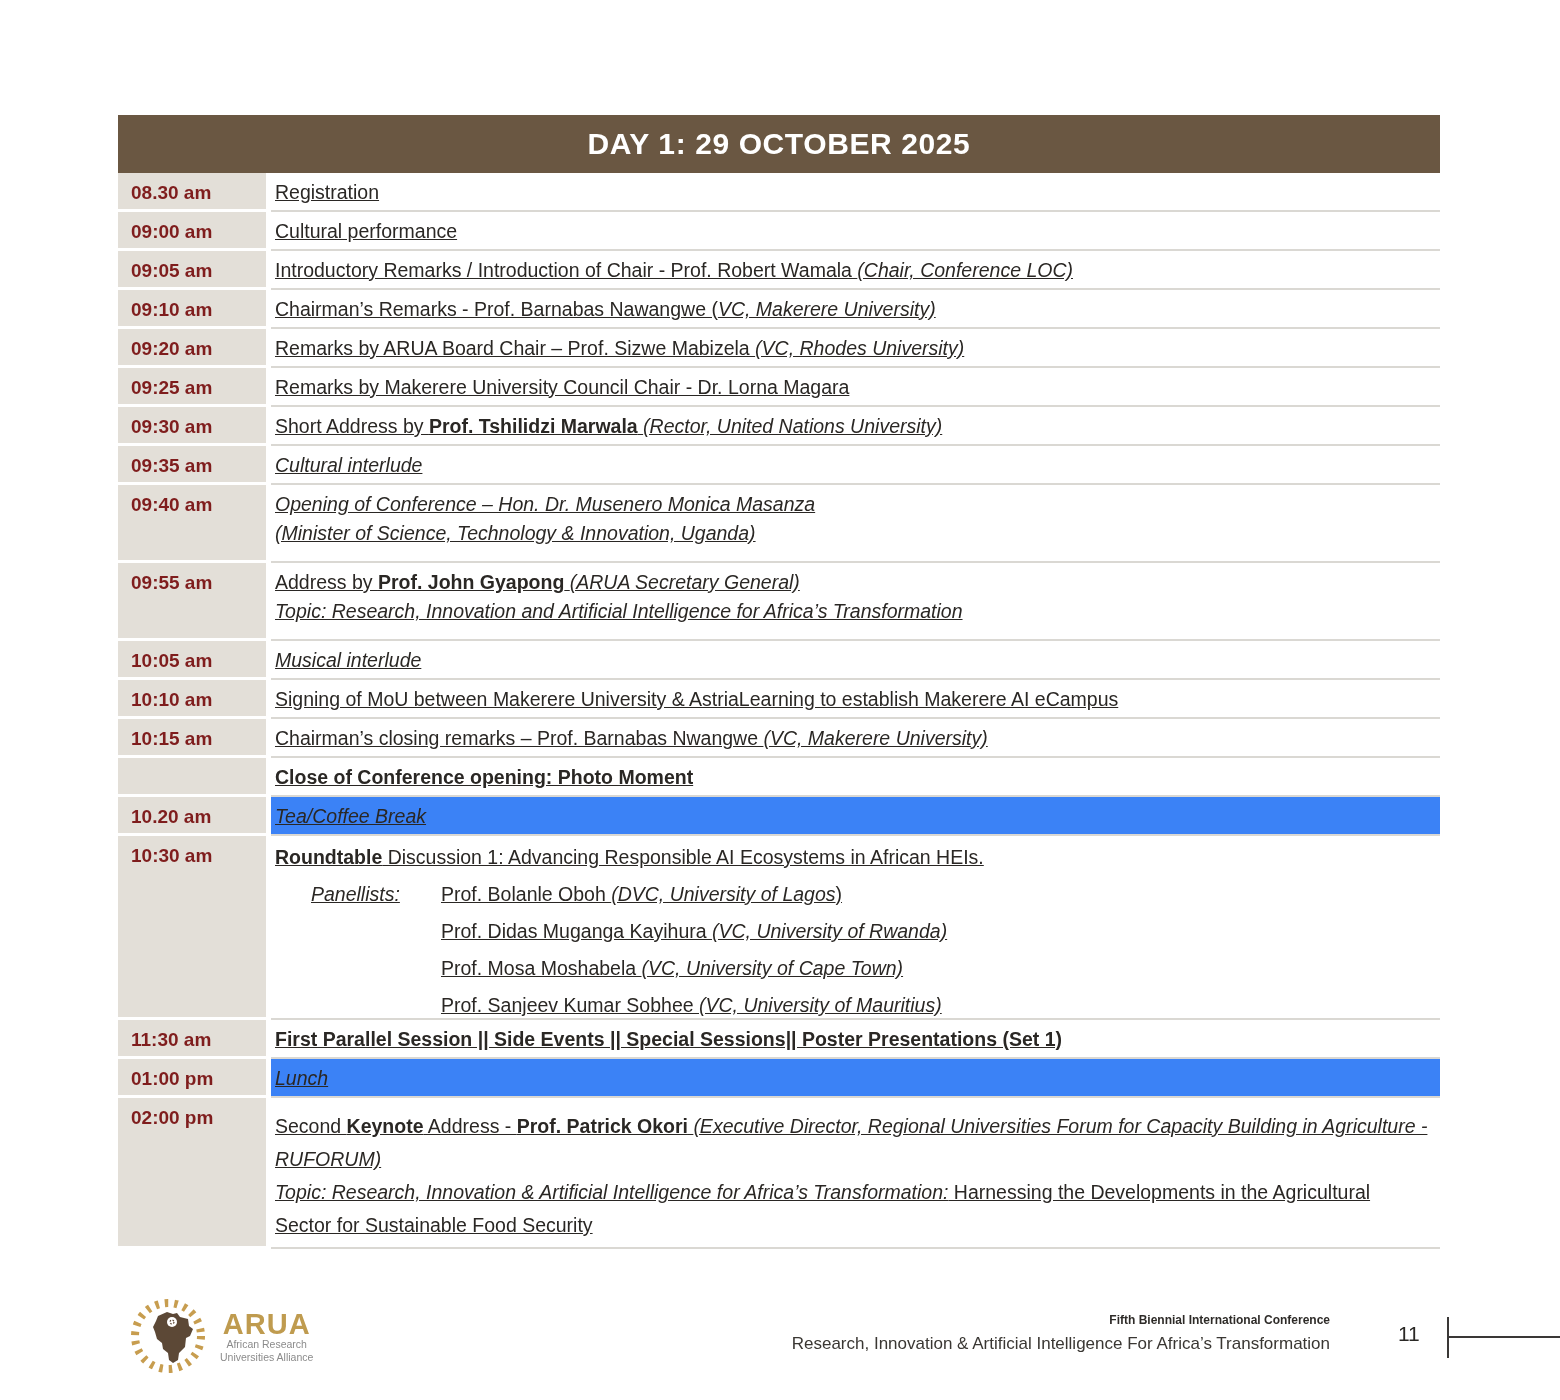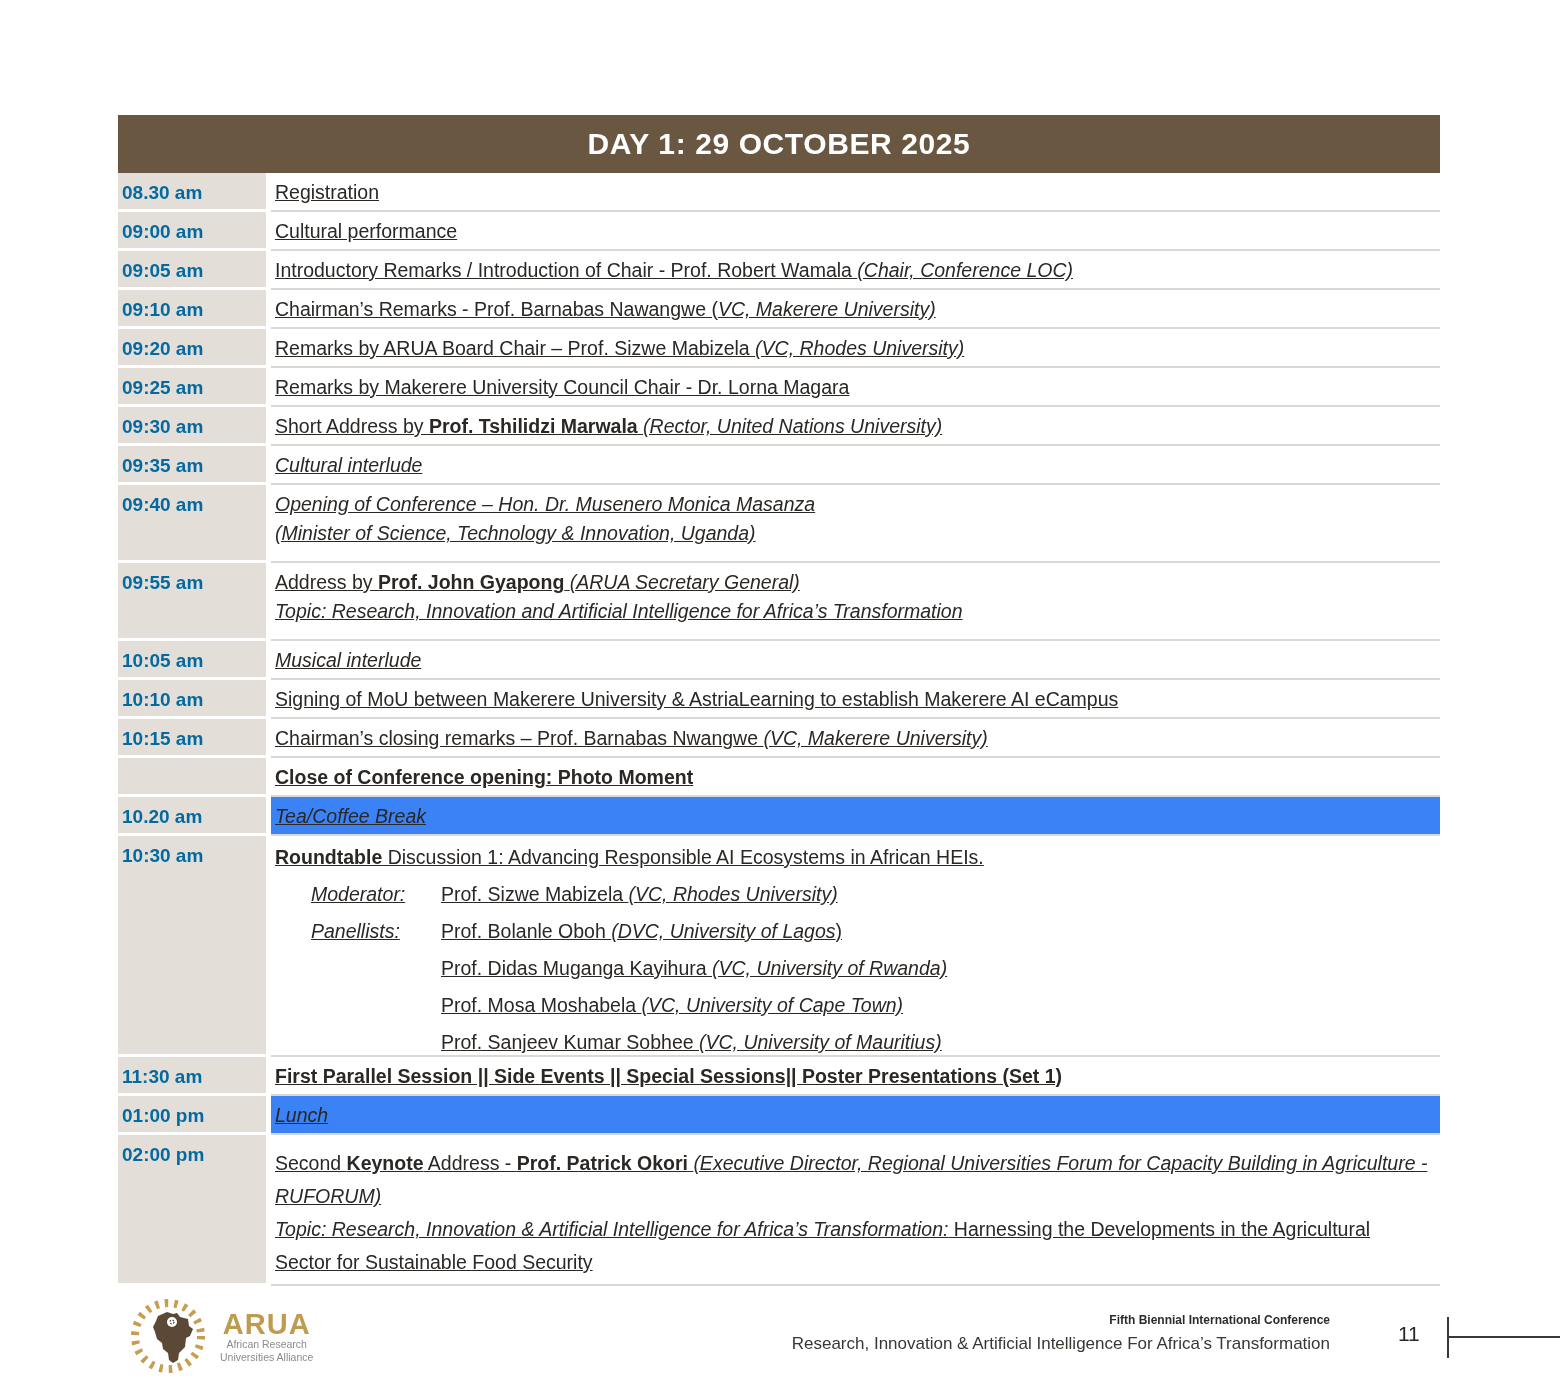--- a/index.html
+++ b/index.html
@@ -20,22 +20,22 @@
     background:#6a5742;color:#ffffff;
     font-size:30px;font-weight:700;text-align:center;
     letter-spacing:0.6px;
   }
   .row{display:flex;background:#fff;min-height:39px;}
   .cell-time{
     flex:0 0 148px;width:148px;box-sizing:border-box;
     background:#e3dfd8;
     box-shadow:inset 0 -3px 0 #ffffff;
     margin-right:5px;
-    padding-left:4px;
-    font-size:19px;font-weight:700;color:#0369a1;
+    padding-left:13px;
+    font-size:19px;font-weight:700;color:#7f1d1d;
     line-height:39px;
     white-space:nowrap;
   }
   .cell-content{
     flex:1;box-sizing:border-box;
     box-shadow:inset 0 -2px 0 #dad8d3;
     padding:0 12px 0 4px;
     font-size:19.5px;color:#2a2724;
   }
   .highlight .cell-content{background:#3b82f6;}
@@ -173,24 +173,20 @@
         <div class="row kind-single highlight">
           <div class="cell-time">10.20 am</div>
           <div class="cell-content">
             <div class="line"><span><span class="seg i">Tea/Coffee Break</span></span></div>
           </div>
         </div>
         <div class="row kind-roundtable">
           <div class="cell-time">10:30 am</div>
           <div class="cell-content">
             <div class="line"><span><span class="seg b">Roundtable</span><span class="seg"> Discussion 1: Advancing Responsible AI Ecosystems in African HEIs.</span></span></div>
-            <div class="line labeled">
-              <span class="role-label">Moderator:</span>
-              <span><span class="seg">Prof. Sizwe Mabizela </span><span class="seg i">(VC, Rhodes University)</span></span>
-            </div>
             <div class="line labeled">
               <span class="role-label">Panellists:</span>
               <span><span class="seg">Prof. Bolanle Oboh </span><span class="seg i">(DVC, University of Lagos</span><span class="seg">)</span></span>
             </div>
             <div class="line labeled">
               <span class="role-label"></span>
               <span><span class="seg">Prof. Didas Muganga Kayihura </span><span class="seg i">(VC, University of Rwanda)</span></span>
             </div>
             <div class="line labeled">
               <span class="role-label"></span>

